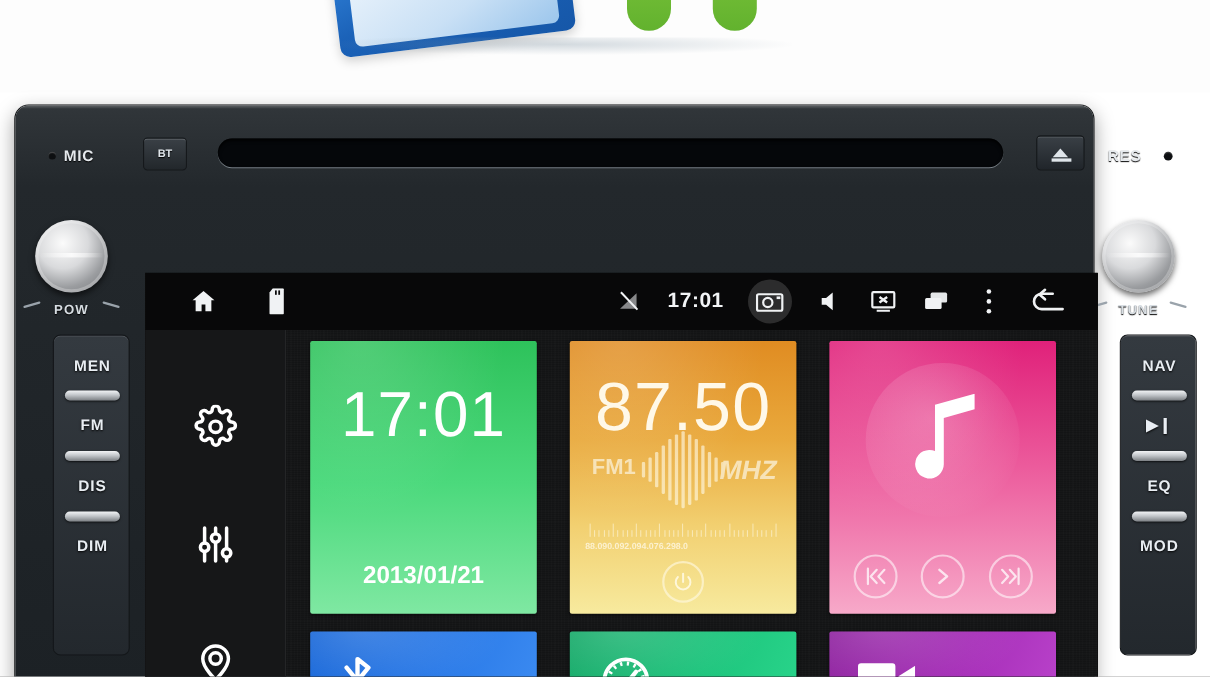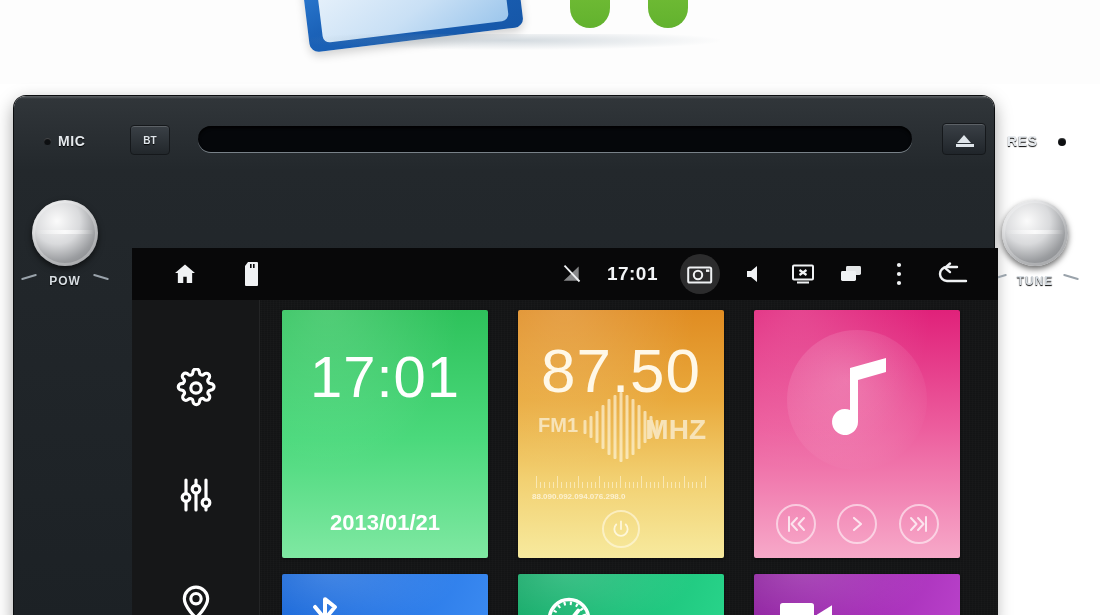--- a/index.html
+++ b/index.html
@@ -148,22 +148,22 @@
     font-size:25px; font-weight:bold; color:#ffffff; }
   .clk-date { position:absolute; left:0; top:200px; width:100%; text-align:center;
     font-size:22px; font-weight:bold; color:#ffffff; }
 
   .t-radio { left:236px; top:0; width:206px; height:248px;
     background:linear-gradient(180deg,#e08c22 0%,#e9a93c 36%,#f2d071 68%,#f7ea9e 100%); }
   .rd-freq { position:absolute; left:0; top:30px; width:100%; text-align:center;
     font-size:62px; font-weight:300; color:#fff8e8; line-height:1; letter-spacing:1px; }
   .rd-band { position:absolute; left:20px; top:104px; font-size:20px; font-weight:bold;
     color:#f7e3b8; }
-  .rd-unit { position:absolute; right:18px; top:104px; font-size:28px; font-weight:bold;
-    color:#f7e3b8; }
+  .rd-unit { position:absolute; right:18px; top:104px; font-size:24px; font-weight:bold;
+    color:#f7e3b8;font-style:italic; }
   .rd-bars { position:absolute; left:50%; top:82px; transform:translateX(-50%);
     display:flex; align-items:center; gap:3px; height:70px; }
   .rd-bars i { display:block; width:3px; background:rgba(255,250,230,.62); border-radius:1px; }
   .rd-scale { position:absolute; left:18px; right:18px; top:162px; height:16px;
     display:flex; align-items:flex-end; justify-content:space-between; }
   .rd-scale i { display:block; width:1px; background:rgba(255,250,230,.55); }
   .rd-ticks { position:absolute; left:14px; right:14px; top:182px;
     display:flex; }
   .rd-ticks span { font-size:8px; color:rgba(255,250,235,.75); font-weight:bold; }
   .rd-power { position:absolute; left:50%; top:200px; transform:translateX(-50%);
@@ -227,21 +227,39 @@
       </div>
     <div class="knob-cap cap-pow">POW</div>
 
     <div class="knob knob-r"></div>
     <div class="knob-arc arc-r">
         <span class="a1"></span>
         <span class="a2"></span>
       </div>
     <div class="knob-cap cap-tune">TUNE</div>
 
-
+    <div class="btn-stack stack-l">
+      <div class="hw-key" style="left:0;top:8px">MEN</div>
+      <div class="hw-sep" style="top:50px"></div>
+      <div class="hw-key" style="left:0;top:62px">FM</div>
+      <div class="hw-sep" style="top:105px"></div>
+      <div class="hw-key" style="left:0;top:117px">DIS</div>
+      <div class="hw-sep" style="top:160px"></div>
+      <div class="hw-key" style="left:0;top:172px">DIM</div>
+    </div>
+
+    <div class="btn-stack stack-r">
+      <div class="hw-key" style="left:0;top:8px">NAV</div>
+      <div class="hw-sep" style="top:50px"></div>
+      <div class="hw-key" style="left:0;top:62px">▶❙</div>
+      <div class="hw-sep" style="top:105px"></div>
+      <div class="hw-key" style="left:0;top:117px">EQ</div>
+      <div class="hw-sep" style="top:160px"></div>
+      <div class="hw-key" style="left:0;top:172px">MOD</div>
+    </div>
 
     <div class="screen">
       <div class="screen-noise"></div>
 
       <div class="statusbar">
         <div class="sb-left">
           <span class="sb-ic">
             <svg width="26" height="26" viewBox="0 0 24 24" fill="currentColor">
               <path d="M12 3.2 2.8 11h2.6v9.2h5V14.6h3.2v5.6h5V11h2.6L12 3.2z"></path>
             </svg>

